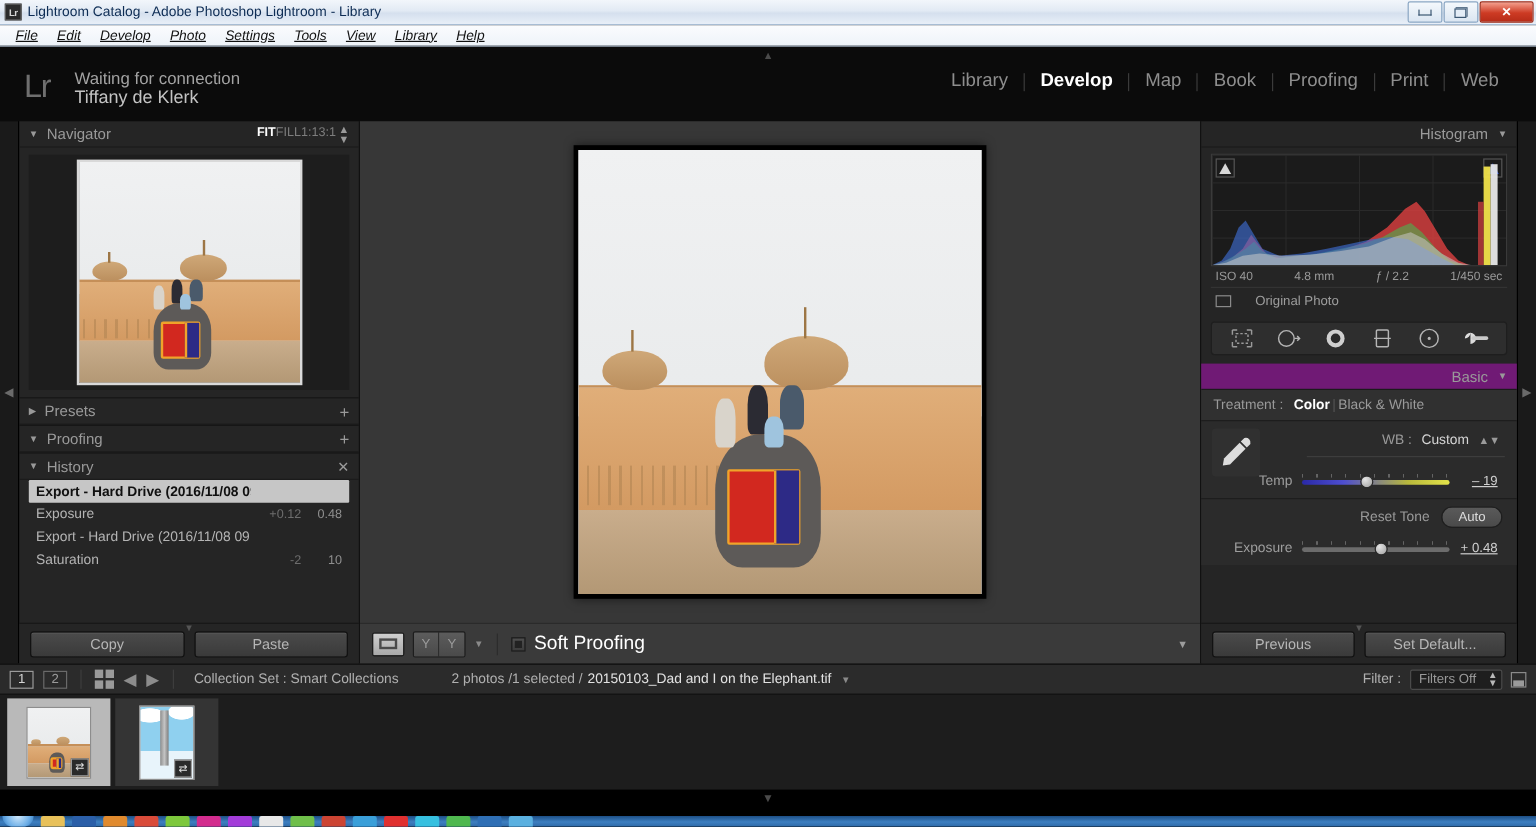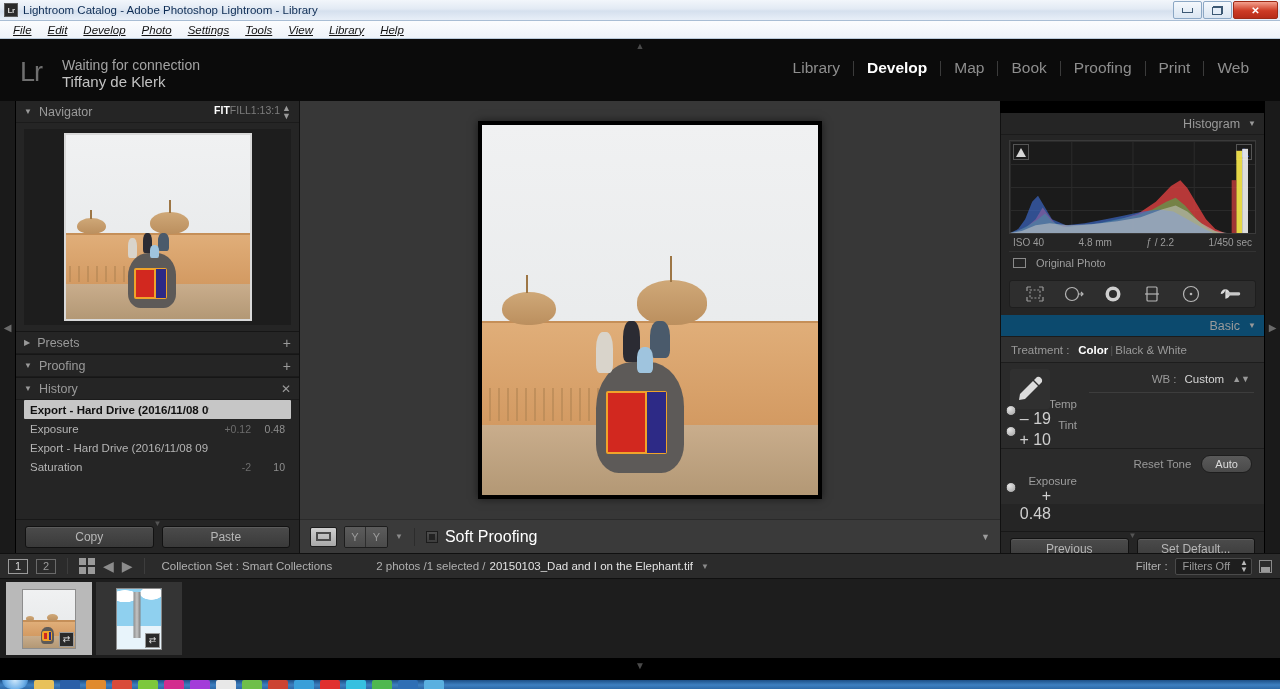--- a/index.html
+++ b/index.html
@@ -82,21 +82,21 @@
   .lr-mod-sep { width: 1px; height: 15px; background: #3b3b3b; }
 
   
   .work { position: absolute; left: 0; top: 101px; width: 1280px; height: 452px; }
 
   .panel-left {
     position: absolute; left: 16px; top: 0; width: 284px; height: 452px;
     background: #252525; border-right: 1px solid #111;
   }
   .panel-right {
-    position: absolute; right: 16px; top: 12px; width: 264px; height: 452px;
+    position: absolute; right: 16px; top: 0; width: 264px; height: 452px;
     background: #252525; border-left: 1px solid #111;
   }
   .center {
     position: absolute; left: 300px; right: 280px; top: 0; bottom: 0;
     background: #373737;
   }
   .edge {
     position: absolute; top: 0; width: 16px; height: 452px; background: #1a1a1a;
     display: flex; align-items: center; justify-content: center;
     color: #6a6a6a; font-size: 10px;
@@ -255,21 +255,21 @@
     width: 0; height: 0; border-left: 5px solid transparent;
     border-right: 5px solid transparent; border-bottom: 9px solid #d7d7d7;
   }
   .clip.r .tri-up { border-bottom-color: #1e49d6; }
   .histo svg { position: absolute; left: 0; bottom: 0; width: 100%; height: 100%; }
   .histo-meta {
     display: flex; justify-content: space-between; padding: 3px 4px 0 4px;
     font-size: 10px; color: #9a9a9a;
   }
   .histo-orig {
-    display: flex; align-items: center; gap: 10px; padding: 5px 4px 4px 4px;
+    display: flex; align-items: center; gap: 20px; padding: 5px 4px 4px 4px;
     border-top: 1px solid #333; margin-top: 3px; font-size: 11px; color: #9d9d9d;
   }
   .orig-box { width: 13px; height: 10px; border: 1px solid #8a8a8a; }
 
   .tools-strip {
     margin: 7px 8px; height: 28px; background: #2e2e2e; border: 1px solid #1e1e1e;
     border-radius: 3px; display: flex; align-items: center; justify-content: space-around;
     padding: 0 5px;
   }
   .tools-strip .ti { width: 26px; height: 20px; display:flex; align-items:center; justify-content:center; }
@@ -292,40 +292,40 @@
   .eyedrop svg { display: block; }
   .wb-row {
     display: flex; align-items: center; justify-content: flex-end; gap: 8px;
     font-size: 11.5px; color: #9a9a9a; height: 20px; padding-right: 4px;
   }
   .wb-row .wbval { color: #d5d5d5; }
   .wb-stepper { font-size: 9px; color: #9a9a9a; }
   .wb-hr { height: 1px; background: #3d3d3d; margin: 3px 0 5px 78px; }
 
   .sld-row {
-    display: flex; align-items: flex-start; height: 21px; font-size: 11.5px; color: #9d9d9d; flex-direction: column;
+    display: flex; align-items: flex-end; height: 21px; font-size: 11.5px; color: #9d9d9d;
   }
   .sld-name { width: 74px; text-align: right; padding-right: 8px; }
   .sld-track {
     position: relative; flex: 1; height: 11px; display: flex; align-items: center;
   }
   .sld-bar { position: absolute; left: 0; right: 0; height: 4px; border-radius: 2px; background: #6c6c6c; }
   .sld-bar.temp { background: linear-gradient(to right,#2a29a8,#4e4ecf 28%,#b9b93c 72%,#e3e34a); }
   .sld-bar.tint { background: linear-gradient(to right,#3aa83a,#7ed07e 30%,#d07ed0 70%,#cc33cc); }
   .sld-ticks {
     position: absolute; left: 0; right: 0; top: -1px; height: 3px;
     background: repeating-linear-gradient(to right,#8a8a8a 0 1px,transparent 1px 12px);
     opacity: .6;
   }
   .sld-knob {
     position: absolute; width: 11px; height: 11px; border-radius: 50%;
     background: radial-gradient(circle at 35% 30%,#e4e4e4,#9e9e9e);
     border: 1px solid #2a2a2a; transform: translateX(-50%);
   }
-  .sld-val { width: 46px; text-align: right; padding-right: 6px; color: #cfcfcf; font-size: 16px; }
+  .sld-val { width: 46px; text-align: right; padding-right: 6px; color: #cfcfcf; font-size: 11px; text-decoration: underline; }
 
   .tone-block { padding: 4px 10px 8px 10px; }
   .tone-head {
     display: flex; align-items: center; justify-content: flex-end; gap: 10px;
     height: 22px; font-size: 11.5px; color: #9a9a9a; padding-right: 2px;
   }
   .auto-btn {
     background: linear-gradient(to bottom,#5a5a5a,#4a4a4a); border: 1px solid #1e1e1e;
     border-radius: 9px; padding: 2px 13px; color: #dcdcdc; font-size: 11px;
   }
@@ -661,21 +661,21 @@
             </svg>
         </span>
         <span class="ti">
           <svg width="28" height="18" viewBox="0 0 28 18">
               <path d="M4,9 a5,5 0 1,1 5,5 L9,4 a5,5 0 0,1 -5,5 z" fill="#dcdcdc"></path>
               <rect x="10" y="7" width="15" height="3.5" rx="1.6" fill="#c9c9c9"></rect>
             </svg>
         </span>
       </div>
 
-      <div class="ph" style="justify-content:flex-end;background:#0c4a6e">
+      <div class="ph" style="justify-content:flex-end;background:#701a75">
         <span class="name">Basic</span>
         <span class="tri" style="margin:0 0 0 8px">▼</span>
       </div>
 
       <div class="basic-body">
         <div class="treat-row" style="position:relative">
           <span class="lbl">Treatment :</span>
           <span class="opt active">Color</span>
           <span class="treat-sep">|</span>
           <span class="opt">Black &amp; White</span>
@@ -698,29 +698,20 @@
           <div class="wb-hr"></div>
 
           <div class="sld-row">
             <span class="sld-name">Temp</span>
             <span class="sld-track">
               <span class="sld-bar temp"></span>
                 <span class="sld-ticks"></span>
               <span class="sld-knob" style="left:44%"></span>
             </span>
             <span class="sld-val">– 19</span>
-          </div>
-          <div class="sld-row">
-            <span class="sld-name">Tint</span>
-            <span class="sld-track">
-              <span class="sld-bar tint"></span>
-                <span class="sld-ticks"></span>
-              <span class="sld-knob" style="left:56%"></span>
-            </span>
-            <span class="sld-val">+ 10</span>
           </div>
         </div>
 
         <div class="tone-block">
           <div class="tone-head">
             <span>Reset Tone</span>
             <span class="auto-btn">Auto</span>
           </div>
           <div class="sld-row">
             <span class="sld-name">Exposure</span>

